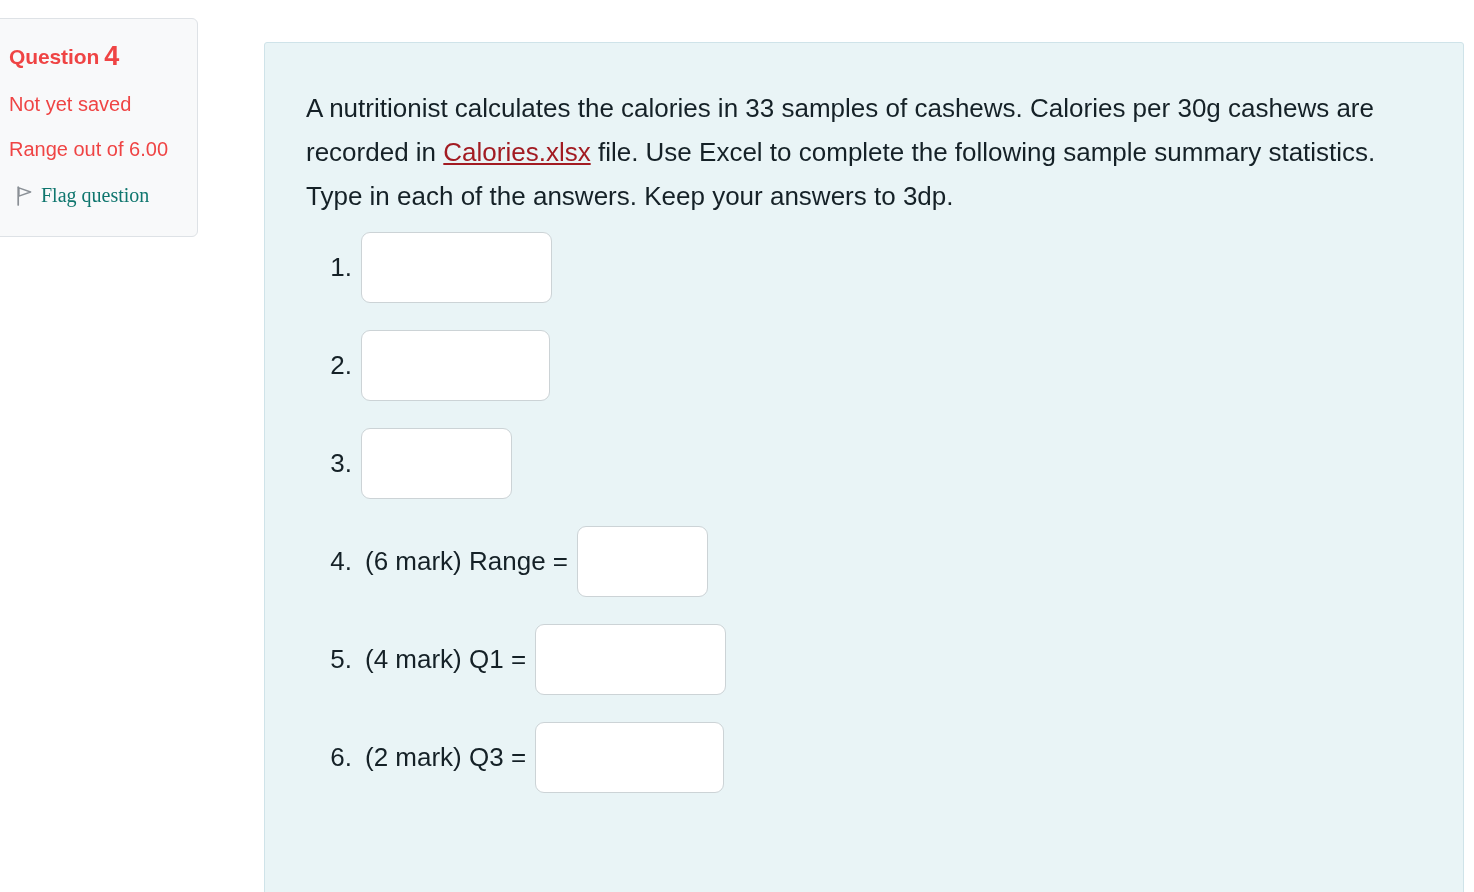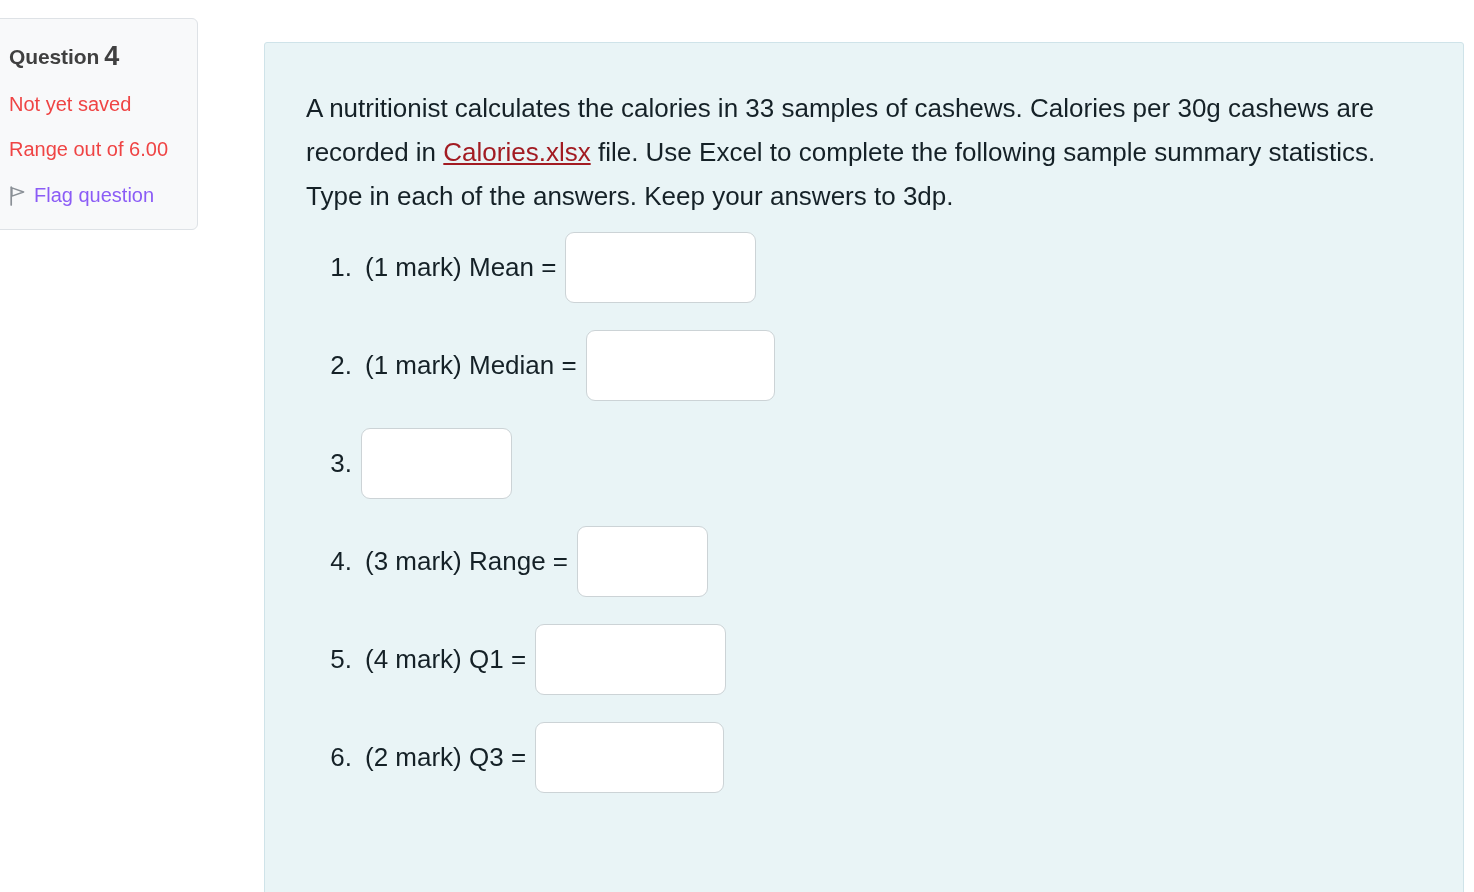--- a/index.html
+++ b/index.html
@@ -25,45 +25,46 @@
     box-sizing: border-box;
     background: #f8f9fa;
     border: 1px solid #dee2e6;
     border-radius: 6px;
     padding: 22px 16px 20px 16px;
   }
   .qinfo-title {
     font-size: 21px;
     font-weight: bold;
     line-height: 1.15;
-    color: #404040;
+    color: #ef4444;
     margin: 0 0 18px 0;
     letter-spacing: -0.1px;
   }
   .qinfo-title .qnum {
     font-size: 27px;
     font-weight: bold;
     vertical-align: -1px;
     margin-left: 5px;
   }
   .qinfo-line {
     font-size: 20px;
     line-height: 1.42;
     color: #ef4444;
     margin: 0 0 17px 0;
     font-weight: 400;
   }
   .qinfo-flag {
     font-size: 20px;
     line-height: 1.42;
-    color: #8b5cf6;
+    color: #0f766e;
     display: block;
-    margin: 0;
+    margin: 7px;
     text-decoration: none;
     cursor: pointer;
+    font-family: Liberation Serif, serif;
   }
   .flag-icon {
     display: inline-block;
     width: 18px;
     height: 20px;
     vertical-align: -4px;
     margin-right: 7px;
   }
 
   
@@ -161,38 +162,36 @@
 <div class="question-panel">
 
   <p class="qtext">
     <span>A nutritionist calculates the calories in 33 samples of cashews. Calories per 30g cashews are recorded in </span><a class="filelink" href="#">Calories.xlsx</a><span> file. Use Excel to complete the following sample summary statistics. Type in each of the answers. Keep your answers to 3dp.</span>
   </p>
 
   <ol class="answer-list">
 
     <li class="answer-item">
       <span class="answer-marker">1.</span>
-      <span class="answer-label">(1 mark) Mean =</span>
       <input type="text" class="answer-input w-191" value="" style="">
     </li>
 
     <li class="answer-item">
       <span class="answer-marker">2.</span>
-      <span class="answer-label">(1 mark) Median =</span>
       <input type="text" class="answer-input w-189" value="" style="">
     </li>
 
     <li class="answer-item">
       <span class="answer-marker">3.</span>
       <input type="text" class="answer-input w-151" value="" style="">
     </li>
 
     <li class="answer-item">
       <span class="answer-marker">4.</span>
-      <span class="answer-label">(3 mark) Range =</span>
+      <span class="answer-label">(6 mark) Range =</span>
       <input type="text" class="answer-input w-131" value="" style="">
     </li>
 
     <li class="answer-item">
       <span class="answer-marker">5.</span>
       <span class="answer-label">(4 mark) Q1 =</span>
       <input type="text" class="answer-input w-191" value="" style="">
     </li>
 
     <li class="answer-item">

